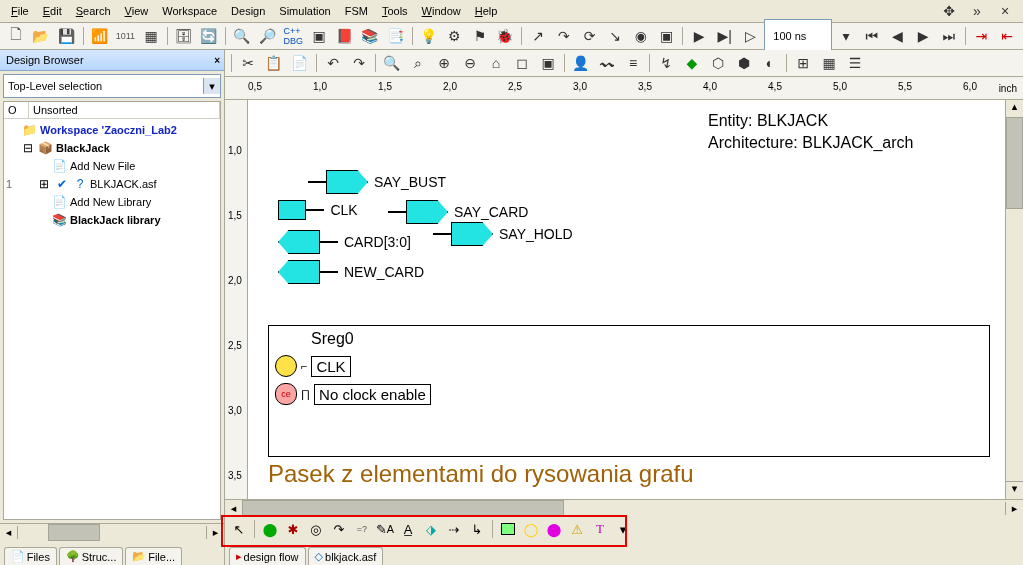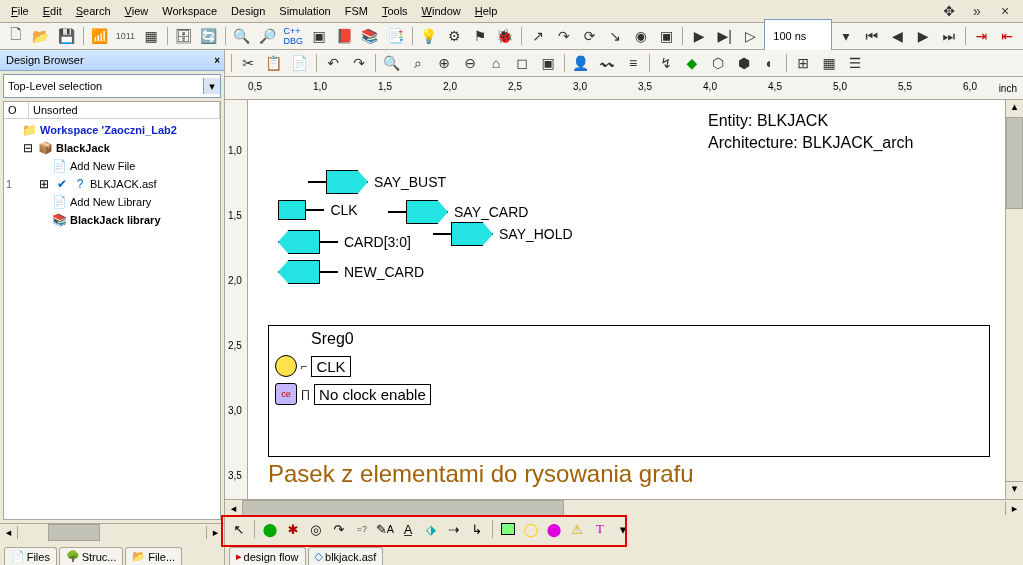--- a/index.html
+++ b/index.html
@@ -44,21 +44,21 @@
 .vscroll .vthumb{position:absolute;left:0;width:15px;background:#c3c2b6;border:1px solid #a5a499;}
 .port{position:absolute;display:flex;align-items:center;}
 .arrow-in{width:40px;height:22px;background:#24e3e3;border:1px solid #000;clip-path:polygon(0 0,75% 0,100% 50%,75% 100%,0 100%);}
 .arrow-out{width:40px;height:22px;background:#24e3e3;border:1px solid #000;clip-path:polygon(0 50%,25% 0,100% 0,100% 100%,25% 100%);}
 .plabel{margin-left:6px;font-size:14px;font-family:Arial;text-align:right;}
 .stub{width:18px;height:2px;background:#000;}
 .sreg-box{position:absolute;border:1px solid #000;left:20px;}
 .sreg-title{font-size:16px;padding:4px 6px;margin-left:36px;}
 .clk-row{display:flex;align-items:center;padding:3px 6px;gap:4px;}
 .clock-icon{width:20px;height:20px;background:#ffe14a;border:1px solid #000;border-radius:50%;display:inline-block;}
-.ce-icon{width:20px;height:20px;background:#c4b5fd;border:1px solid #000;border-radius:3px;display:inline-flex;align-items:center;justify-content:center;font-size:9px;font-weight:normal;color:#b00;}
+.ce-icon{width:20px;height:20px;background:#fca5a5;border:1px solid #000;border-radius:10px;display:inline-flex;align-items:center;justify-content:center;font-size:9px;font-weight:normal;color:#b00;}
 .boxed{border:1px solid #000;padding:1px 4px;font-size:15px;}
 .red-text{position:absolute;color:#a16207;font-size:24px;font-family:Arial;}
 .red-box{position:absolute;border:2px solid #e60000;}
 .drawing-toolbar{display:flex;align-items:center;height:24px;gap:3px;padding:0 4px;}
 .dtbtn{width:20px;height:20px;display:inline-flex;align-items:center;justify-content:center;font-size:13px;}
 .hsbar{height:17px;background:#ece9d8;border-top:1px solid #aca899;display:flex;align-items:center;position:relative;}
 .hsbar .hthumb{position:absolute;height:15px;background:#c3c2b6;border:1px solid #a5a499;}
 .sq{width:12px;height:10px;border:1px solid #000;display:inline-block;}
 .entity-text{position:absolute;font-size:16px;font-family:Arial;}
 .tiny{font-size:9px;color:#555;}

